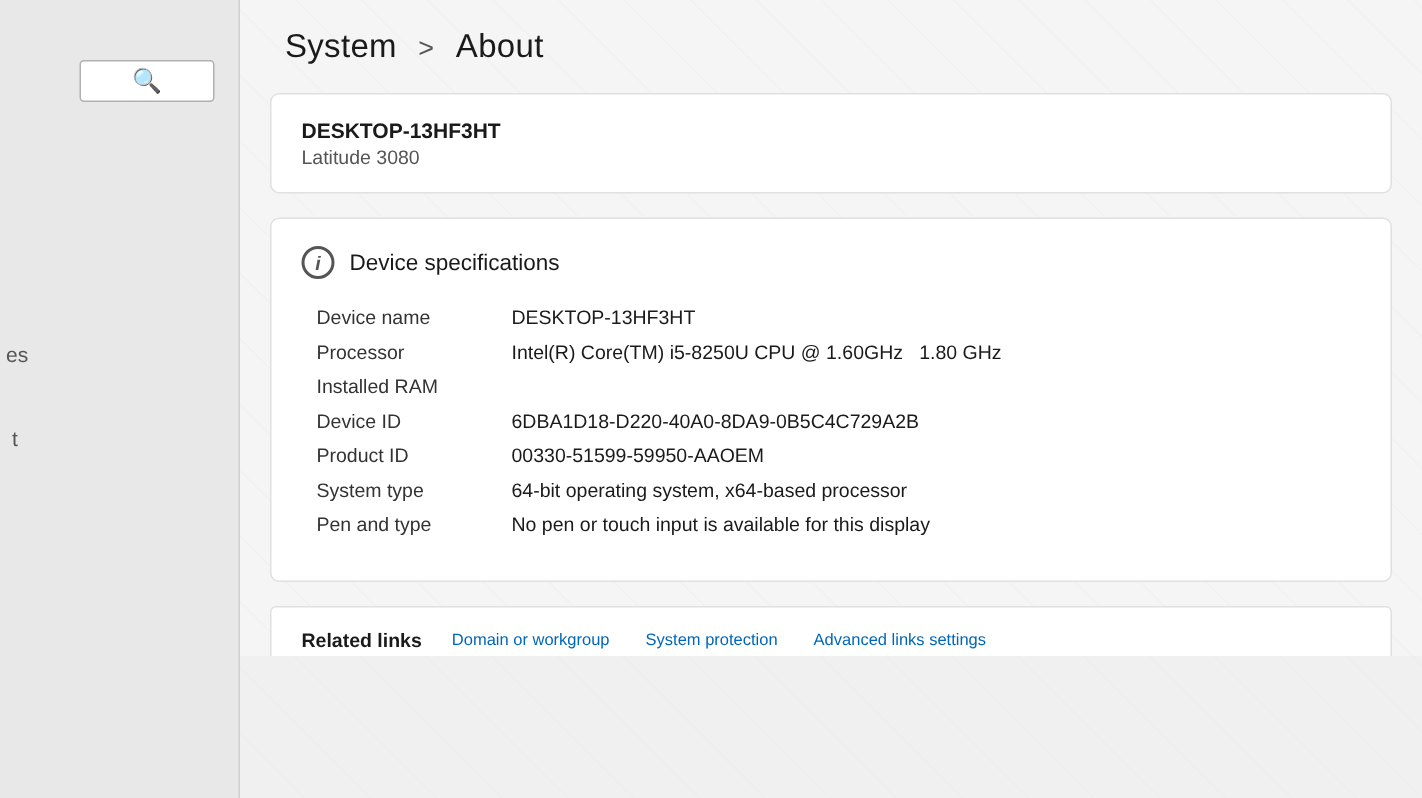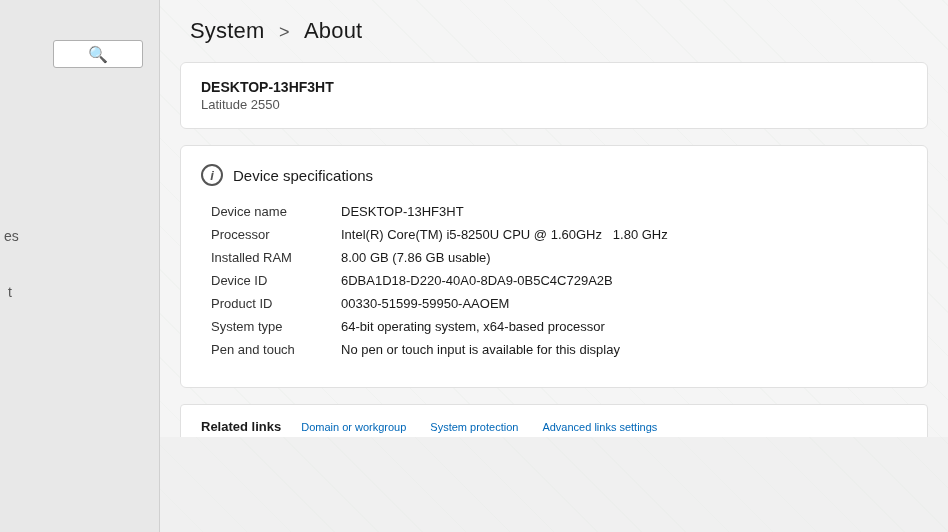--- a/index.html
+++ b/index.html
@@ -232,21 +232,21 @@
 <div class="main-content">
 
   <div class="breadcrumb">
     <span>System</span>
     <span class="breadcrumb-sep">&gt;</span>
     <span class="breadcrumb-bold">About</span>
   </div>
 
   <div class="device-header-card">
     <div class="device-hostname">DESKTOP-13HF3HT</div>
-    <div class="device-model">Latitude 2550</div>
+    <div class="device-model">Latitude 3080</div>
   </div>
 
   <div class="specs-card">
     <div class="specs-header">
       <div class="info-icon">i</div>
       <span class="specs-title">Device specifications</span>
     </div>
     <div class="specs-table">
 
       <div class="spec-row">
@@ -254,40 +254,39 @@
         <span class="spec-value">DESKTOP-13HF3HT</span>
       </div>
 
       <div class="spec-row">
         <span class="spec-label">Processor</span>
         <span class="spec-value">Intel(R) Core(TM) i5-8250U CPU @ 1.60GHz&nbsp;&nbsp; 1.80 GHz</span>
       </div>
 
       <div class="spec-row">
         <span class="spec-label">Installed RAM</span>
-        <span class="spec-value">8.00 GB (7.86 GB usable)</span>
       </div>
 
       <div class="spec-row">
         <span class="spec-label">Device ID</span>
         <span class="spec-value">6DBA1D18-D220-40A0-8DA9-0B5C4C729A2B</span>
       </div>
 
       <div class="spec-row">
         <span class="spec-label">Product ID</span>
         <span class="spec-value">00330-51599-59950-AAOEM</span>
       </div>
 
       <div class="spec-row">
         <span class="spec-label">System type</span>
         <span class="spec-value">64-bit operating system, x64-based processor</span>
       </div>
 
       <div class="spec-row">
-        <span class="spec-label">Pen and touch</span>
+        <span class="spec-label">Pen and type</span>
         <span class="spec-value">No pen or touch input is available for this display</span>
       </div>
 
     </div>
   </div>
 
   <div class="related-links-card">
     <span class="related-links-label">Related links</span>
     <a class="related-link">Domain or workgroup</a>
     <a class="related-link">System protection</a>

